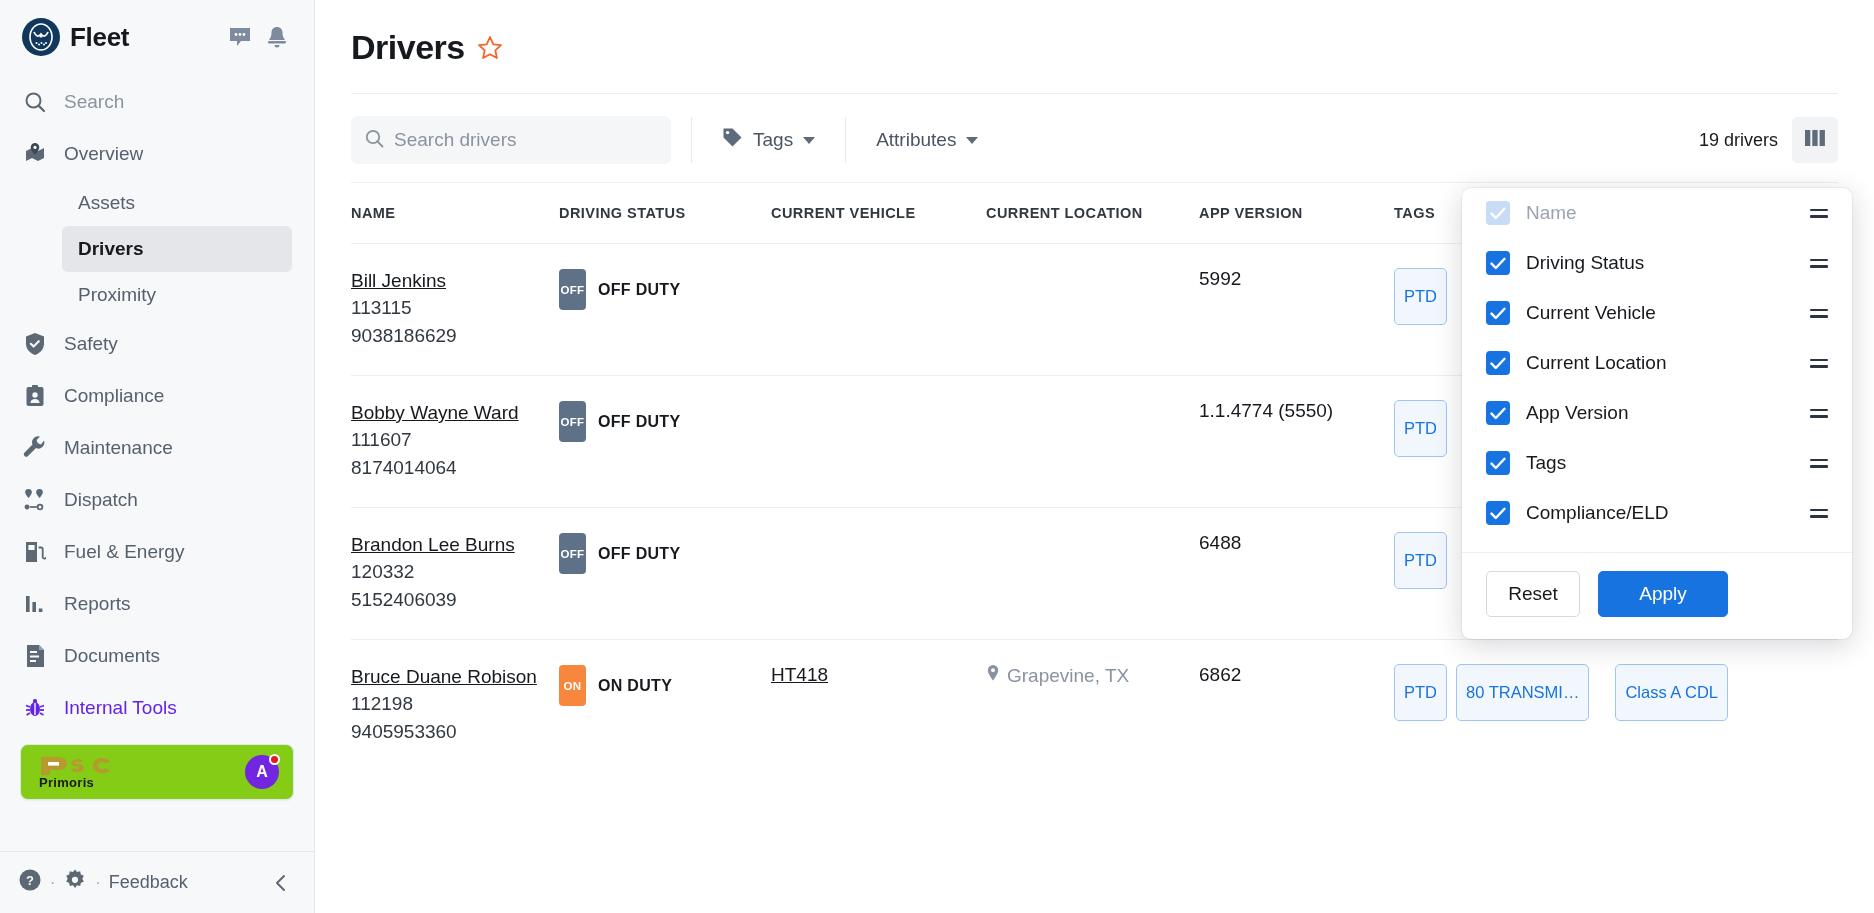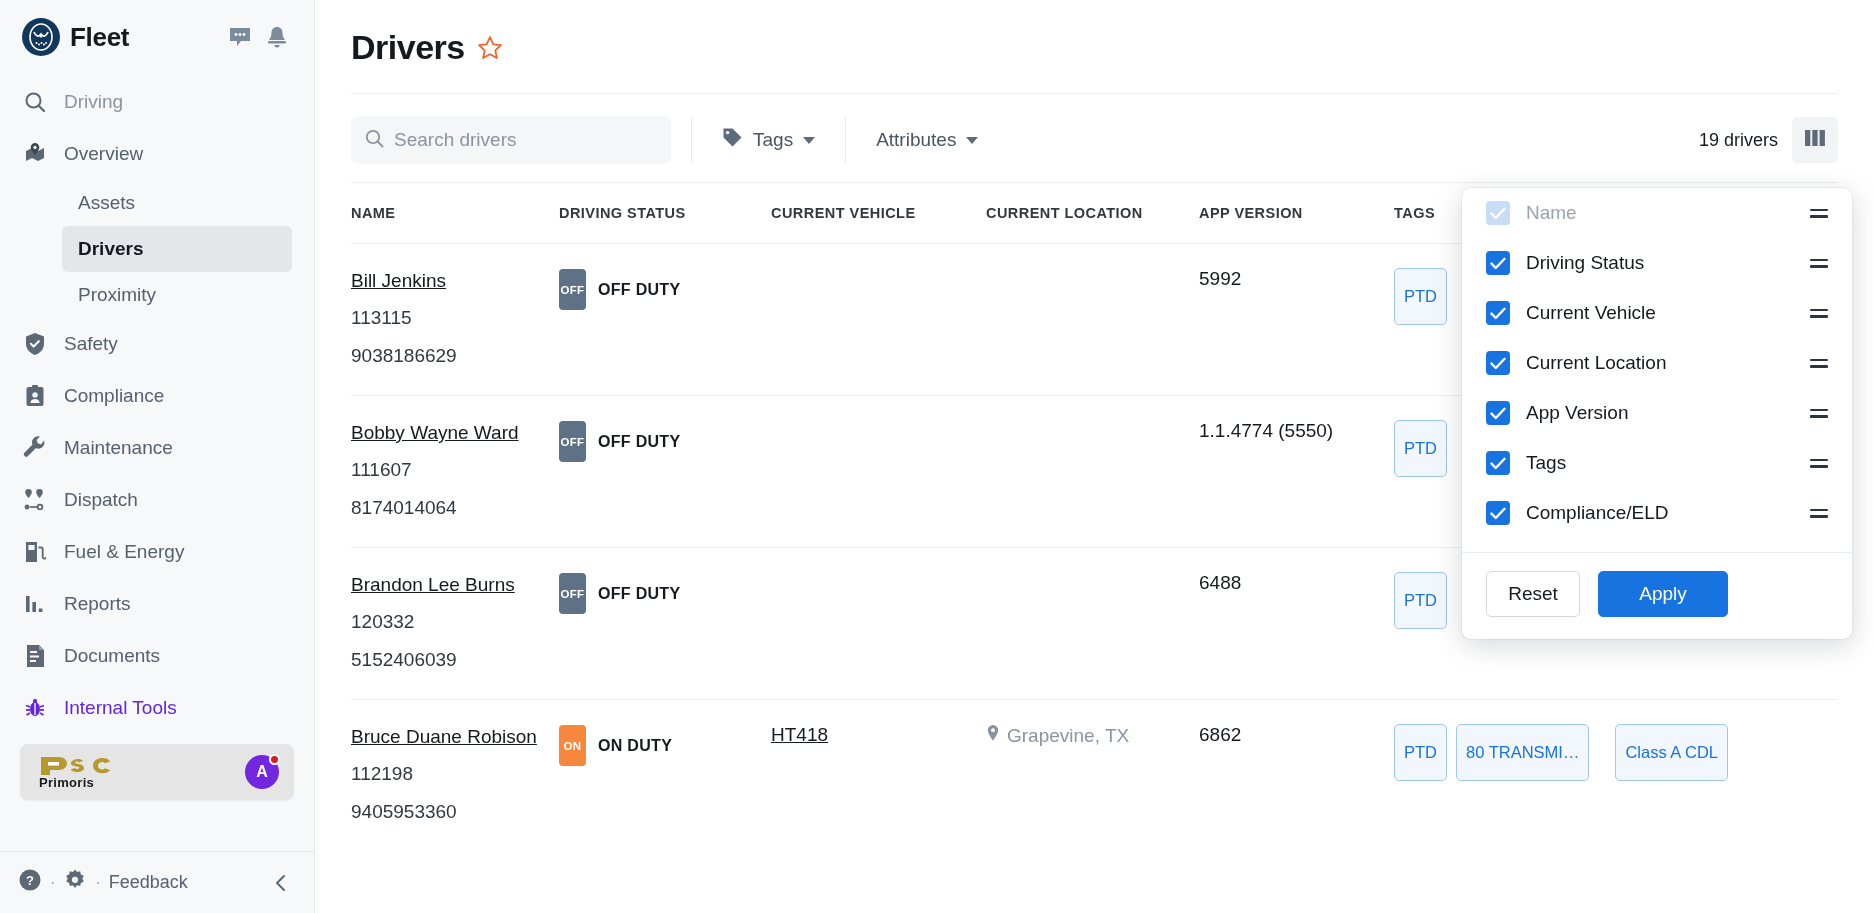--- a/index.html
+++ b/index.html
@@ -52,21 +52,21 @@
     padding: 0 16px; border-radius: 6px;
     font-size: 19px; color: #56606e; cursor: pointer;
   }
   .nav-sub.active {
     background: #e4e6ea; color: #16191d; font-weight: bold;
   }
   .nav-item.internal { color: #6324e8; font-weight: 500; }
 
   .org-card {
     margin: 10px 20px 0 20px;
-    background: #e5e5e5; border: 1px solid #e3e6ea; border-radius: 8px;
+    background: #84cc16; border: 1px solid #e3e6ea; border-radius: 8px;
     height: 56px; display: flex; align-items: center;
     justify-content: space-between; padding: 0 14px 0 18px;
     box-shadow: 0 1px 2px rgba(0,0,0,.05);
   }
   .primoris { display:flex; flex-direction: column; align-items: flex-start; }
   .primoris-word {
     font-size: 13px; font-weight: bold; color: #1b1b1b;
     letter-spacing: .3px; margin-top: -2px;
   }
   .avatar-wrap { position: relative; }
@@ -153,21 +153,21 @@
 
   .trow {
     display: flex; border-bottom: 1px solid #eceef1;
     padding: 24px 0 26px 0; align-items: flex-start;
   }
   .trow:last-child { border-bottom: 0; }
   .dr-name {
     font-size: 19px; color: #16191d; text-decoration: underline;
     cursor: pointer; line-height: 25px; display: inline-block;
   }
-  .dr-meta { font-size: 19px; color: #31383f; line-height: 26px; margin-top: 12px; }
+  .dr-meta { font-size: 19px; color: #31383f; line-height: 26px; margin-top: 2px; }
   .status-cell { display: flex; align-items: center; gap: 12px; padding-top: 1px; }
   .badge {
     width: 27px; height: 41px; border-radius: 4px;
     display: flex; align-items: center; justify-content: center;
     font-size: 11.5px; font-weight: bold; color: #fff; letter-spacing: .3px;
   }
   .badge.off { background: #5e7186; }
   .badge.on { background: #f7873c; text-align: center; }
   .status-txt { font-size: 16px; font-weight: bold; color: #16191d; letter-spacing: .3px; }
   .veh-link { font-size: 19px; color: #16191d; text-decoration: underline; cursor: pointer; }
@@ -256,21 +256,21 @@
 
     <nav class="sb-nav">
       <div class="nav-item search-row">
         <span class="ni-ico">
           <svg width="22" height="22" viewBox="0 0 22 22">
               <circle cx="9.5" cy="9.5" r="7" fill="none" stroke="#5d6875" stroke-width="2"></circle>
               <line x1="14.6" y1="14.6" x2="20" y2="20" stroke="#5d6875" stroke-width="2.2" stroke-linecap="round"></line>
             </svg>
         </span>
 
-        <span>Driving</span>
+        <span>Search</span>
       </div>
 
       <div class="nav-item">
         <span class="ni-ico">
           <svg width="24" height="24" viewBox="0 0 24 24">
             <path d="M3 19l6-3 6 3 6-3V6l-6 3-6-3-6 3z" fill="#5d6875"></path>
             <path d="M12 1a4.3 4.3 0 00-4.3 4.3C7.7 8.3 12 13 12 13s4.3-4.7 4.3-7.7A4.3 4.3 0 0012 1z" fill="#3c4856"></path>
             <circle cx="12" cy="5.4" r="1.6" fill="#f7f8fa"></circle>
           </svg>
         </span>

